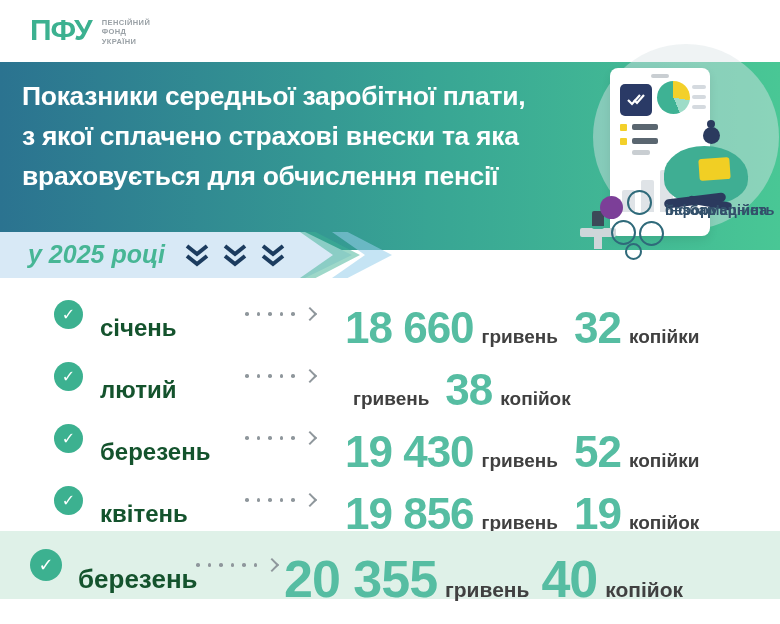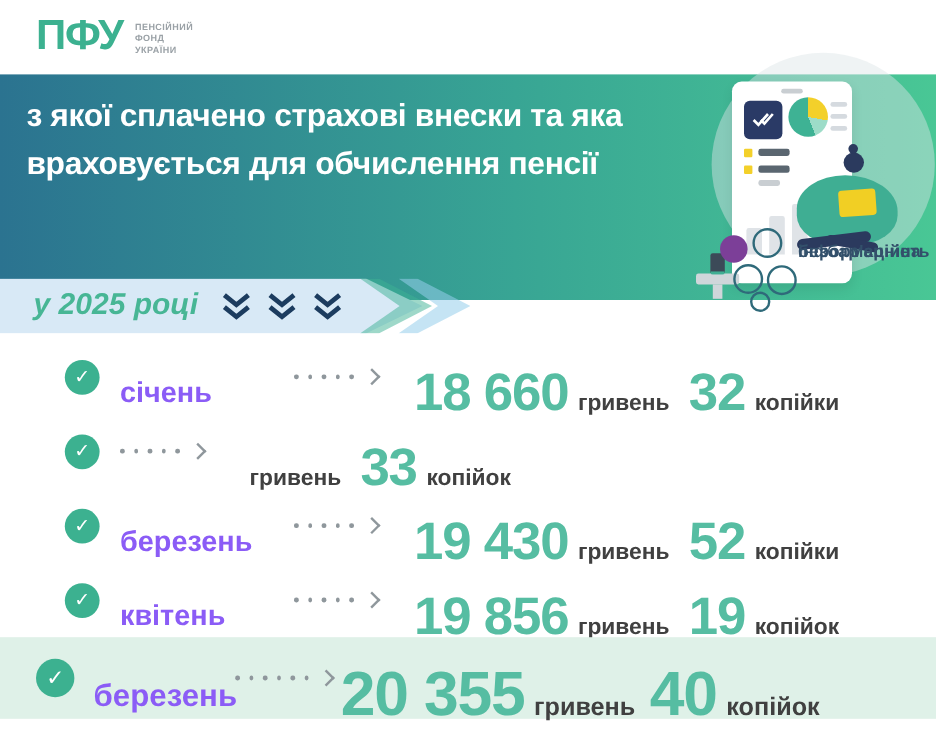--- a/index.html
+++ b/index.html
@@ -5,21 +5,21 @@
   html,body{margin:0;padding:0;}
   body{
     width:780px;height:624px;position:relative;overflow:hidden;
     background:#ffffff;
     font-family:"Liberation Sans","DejaVu Sans",sans-serif;
     -webkit-font-smoothing:antialiased;
   }
   
   .hdr{position:absolute;left:0;top:0;width:780px;height:62px;background:#fff;}
   .logo-wrap{position:absolute;left:30px;top:10px;display:flex;align-items:center;}
-  .logo-abbr{font-size:35px;font-weight:700;color:#3cb190;letter-spacing:-1px;line-height:40px;}
+  .logo-abbr{font-size:30px;font-weight:700;color:#3cb190;letter-spacing:-1px;line-height:40px;}
   .logo-org{margin-left:10px;margin-top:4px;}
   .logo-org div{font-size:7.5px;font-weight:700;color:#9aa1a6;letter-spacing:.4px;line-height:9.5px;}
   
   .banner{position:absolute;left:0;top:62px;width:780px;height:188px;
     background:linear-gradient(90deg,#2b7390 0%,#38a594 55%,#49c795 100%);}
   .title{position:absolute;left:22px;top:76px;width:575px;}
   .title div{font-size:26.5px;font-weight:700;color:#ffffff;line-height:40px;letter-spacing:-.3px;}
   
   .illu{position:absolute;left:0;top:0;width:780px;height:624px;pointer-events:none;}
   .illu *{position:absolute;}
@@ -62,21 +62,21 @@
   .tip1{left:300px;background:rgba(62,178,148,0.50);}
   .tip2{left:332px;background:rgba(150,205,235,0.55);}
   .yband-label{position:absolute;left:28px;top:240px;font-size:25px;font-weight:700;color:#47b695;font-style:italic;}
   .ychevs{position:absolute;left:184px;top:243px;display:flex;gap:12px;}
   
   .rows{position:absolute;left:0;top:283px;width:780px;}
   .row{display:flex;align-items:center;height:62px;padding-left:54px;box-sizing:border-box;}
   .check{width:29px;height:29px;border-radius:50%;background:#3cb190;color:#fff;
     display:flex;align-items:center;justify-content:center;font-size:16px;font-weight:700;flex:0 0 auto;}
   .icon-wrap{width:46px;flex:0 0 auto;}
-  .month{width:145px;flex:0 0 auto;font-size:24px;font-weight:700;color:#8b5cf6;margin-top:28px;}
+  .month{width:145px;flex:0 0 auto;font-size:24px;font-weight:700;color:#14532d;margin-top:28px;}
   .arrow{width:100px;flex:0 0 auto;display:flex;align-items:center;gap:8px;}
   .dot{width:3.5px;height:3.5px;border-radius:50%;background:#8f979c;}
   .chev{width:8px;height:8px;border-top:2.5px solid #8f979c;border-right:2.5px solid #8f979c;
     transform:rotate(45deg);margin-left:2px;}
   .nums{display:flex;align-items:baseline;}
   .num{font-size:44px;font-weight:700;color:#56bda2;letter-spacing:-1px;line-height:1;margin-top:28px;}
   .unit{font-size:19px;font-weight:700;color:#404040;margin-left:8px;margin-right:16px;}
   
   .band5{position:absolute;left:0;top:531px;width:780px;height:68px;background:#dff1e8;
     display:flex;align-items:center;padding-left:30px;box-sizing:border-box;}
@@ -96,20 +96,21 @@
     <div class="logo-org">
       <div>ПЕНСІЙНИЙ</div>
       <div>ФОНД</div>
       <div>УКРАЇНИ</div>
     </div>
   </div>
 </div>
 
 <div class="banner"></div>
 <div class="title">
+  <div>Показники середньої заробітної плати,</div>
   <div>з якої сплачено страхові внески та яка</div>
   <div>враховується для обчислення пенсії</div>
 </div>
 
 <div class="illu">
   <div class="circle-bg"></div>
   <div class="tablet"></div>
   <div class="notch"></div>
   <div class="navy-sq">
     <svg width="24" height="24" viewBox="0 0 24 24">
@@ -187,31 +188,32 @@
       <span class="num">18 660</span>
       <span class="unit">гривень</span>
       <span class="num">32</span>
       <span class="unit">копійки</span>
     </div>
   </div>
   <div class="row">
     <div class="icon-wrap">
         <div class="check">✓</div>
       </div>
-    <div class="arrow">
-      <span class="dot"></span>
-        <span class="dot"></span>
-        <span class="dot"></span>
-        <span class="dot"></span>
-        <span class="dot"></span>
-        <span class="chev"></span>
-    </div>
-    <div class="nums">
-      <span class="unit">гривень</span>
-      <span class="num">33</span>
+    <div class="month">лютий</div>
+    <div class="arrow">
+      <span class="dot"></span>
+        <span class="dot"></span>
+        <span class="dot"></span>
+        <span class="dot"></span>
+        <span class="dot"></span>
+        <span class="chev"></span>
+    </div>
+    <div class="nums">
+      <span class="unit">гривень</span>
+      <span class="num">38</span>
       <span class="unit">копійок</span>
     </div>
   </div>
   <div class="row">
     <div class="icon-wrap">
         <div class="check">✓</div>
       </div>
     <div class="month">березень</div>
     <div class="arrow">
       <span class="dot"></span>

